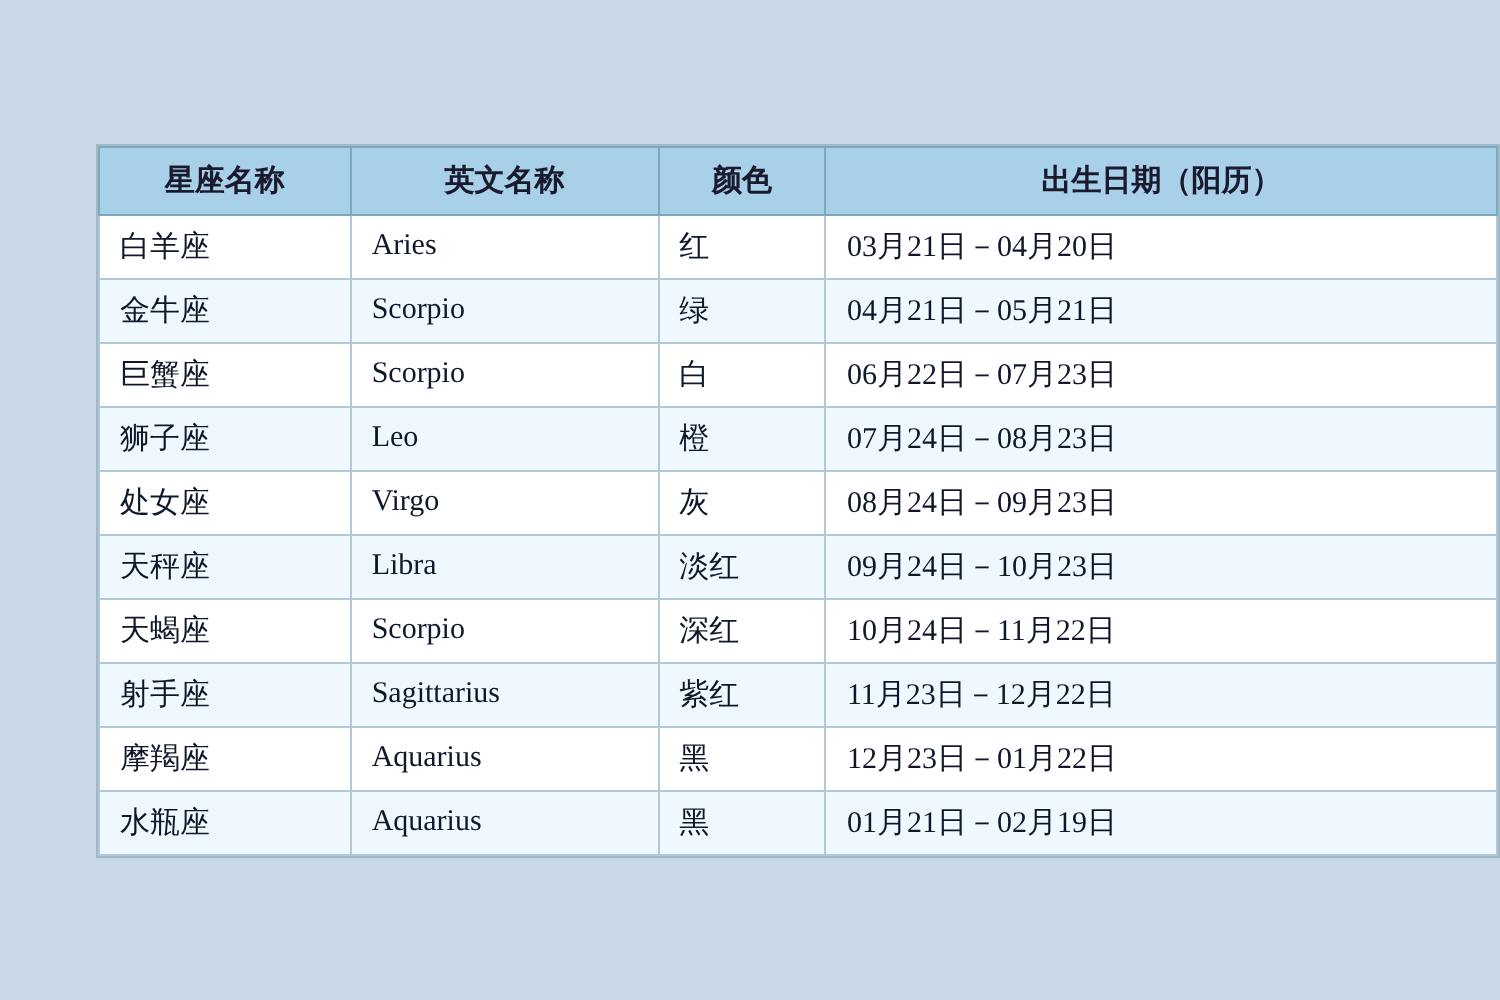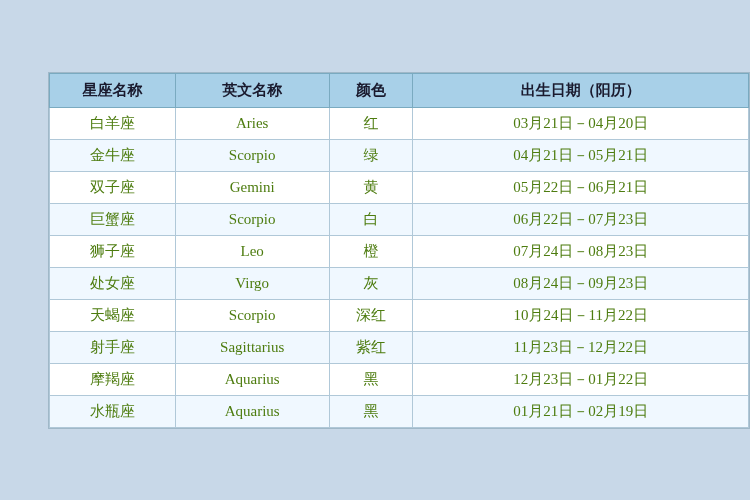--- a/index.html
+++ b/index.html
@@ -36,22 +36,22 @@
     }
     tbody tr {
       background-color: #ffffff;
     }
     tbody tr:nth-child(even) {
       background-color: #f0f8ff;
     }
     tbody td {
       border: 1px solid #b0c8d8;
       padding: 6px 10px;
-      text-align: center;
-      color: #4d7c0f;
+      text-align: left;
+      color: #0f172a;
       font-size: 15px;
     }
     .col-chinese { width: 18%; }
     .col-english { width: 22%; }
     .col-color   { width: 12%; }
     .col-date    { width: 48%; }
   </style>
 </head>
 <body>
 
@@ -72,42 +72,42 @@
           <td>红</td>
           <td>03月21日－04月20日</td>
         </tr>
         <tr>
           <td>金牛座</td>
           <td>Scorpio</td>
           <td>绿</td>
           <td>04月21日－05月21日</td>
         </tr>
         <tr>
-          <td>双子座</td>
-          <td>Gemini</td>
-          <td>黄</td>
-          <td>05月22日－06月21日</td>
-        </tr>
-        <tr>
           <td>巨蟹座</td>
           <td>Scorpio</td>
           <td>白</td>
           <td>06月22日－07月23日</td>
         </tr>
         <tr>
           <td>狮子座</td>
           <td>Leo</td>
           <td>橙</td>
           <td>07月24日－08月23日</td>
         </tr>
         <tr>
           <td>处女座</td>
           <td>Virgo</td>
           <td>灰</td>
           <td>08月24日－09月23日</td>
+        </tr>
+        <tr>
+          <td>天秤座</td>
+          <td>Libra</td>
+          <td>淡红</td>
+          <td>09月24日－10月23日</td>
         </tr>
         <tr>
           <td>天蝎座</td>
           <td>Scorpio</td>
           <td>深红</td>
           <td>10月24日－11月22日</td>
         </tr>
         <tr>
           <td>射手座</td>
           <td>Sagittarius</td>

